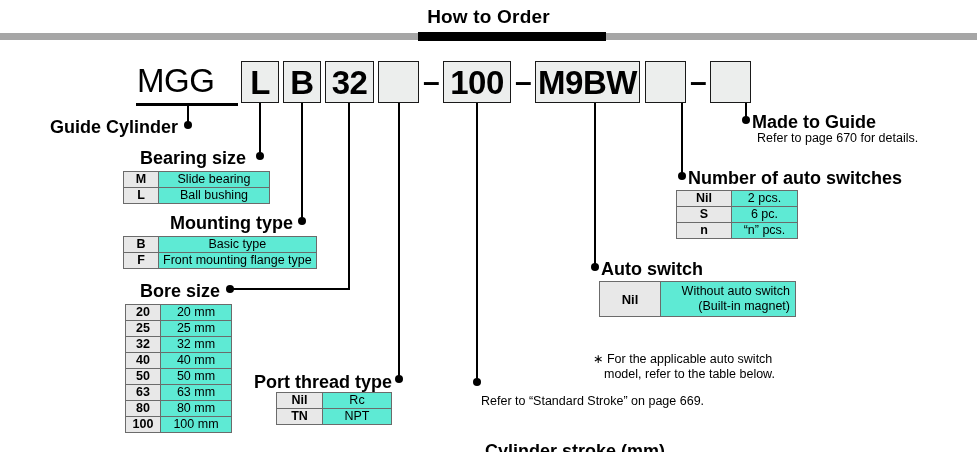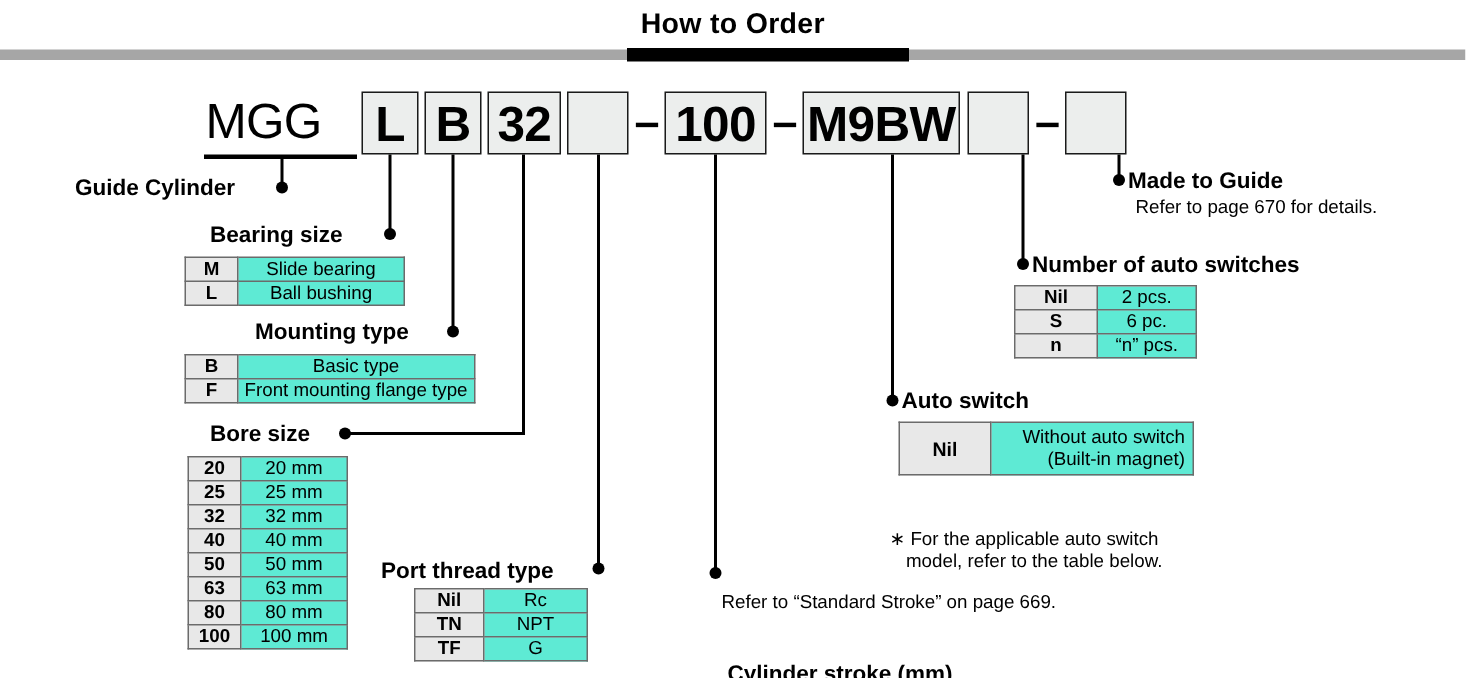--- a/index.html
+++ b/index.html
@@ -41,21 +41,21 @@
   .vline{background:#000;width:1.7px;}
   .hline{background:#000;height:1.7px;}
   .dot{
     width:8px;height:8px;border-radius:50%;background:#000;
   }
 
   
   .callout{
     font-size:14.5px;font-weight:bold;white-space:nowrap;line-height:1;
   }
-  .callout.big{font-size:15px;}
+  .callout.big{font-size:18px;}
   .subnote{
     font-size:12.5px;white-space:nowrap;line-height:1.25;
   }
 
   
   table.spec{
     border-collapse:collapse;
     font-size:12.5px;
     background:#fff;
     border:1.4px solid #3d3d3d;
@@ -225,24 +225,20 @@
 <table class="spec tbl-port abs" style="left:276px;top:392px;">
   <tbody>
       <tr>
     <td class="key">Nil</td>
     <td class="val">Rc</td>
   </tr>
   <tr>
     <td class="key">TN</td>
     <td class="val">NPT</td>
   </tr>
-  <tr>
-    <td class="key">TF</td>
-    <td class="val">G</td>
-  </tr>
 </tbody>
   </table>
 
 <div class="abs callout big" style="left:485px;top:394px;margin-top:48px;">Cylinder stroke (mm)</div>
 <div class="abs subnote" style="left:481px;top:394px;">Refer to “Standard Stroke” on page 669.</div>
 
 <div class="abs callout big" style="left:601px;top:260px;">Auto switch</div>
 <table class="spec tbl-auto abs" style="left:599px;top:281px;">
   <tbody>
       <tr>

